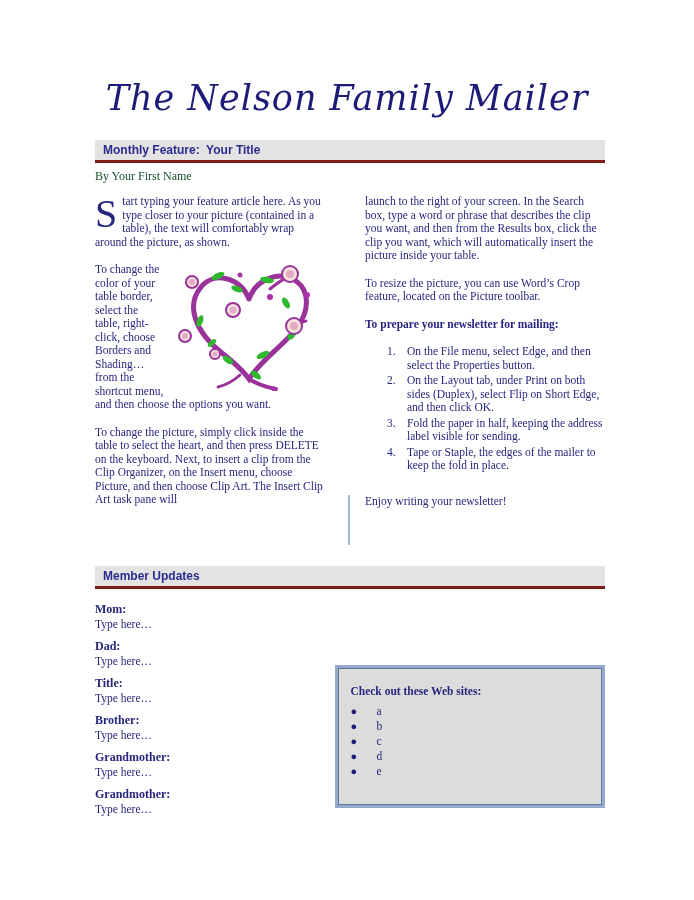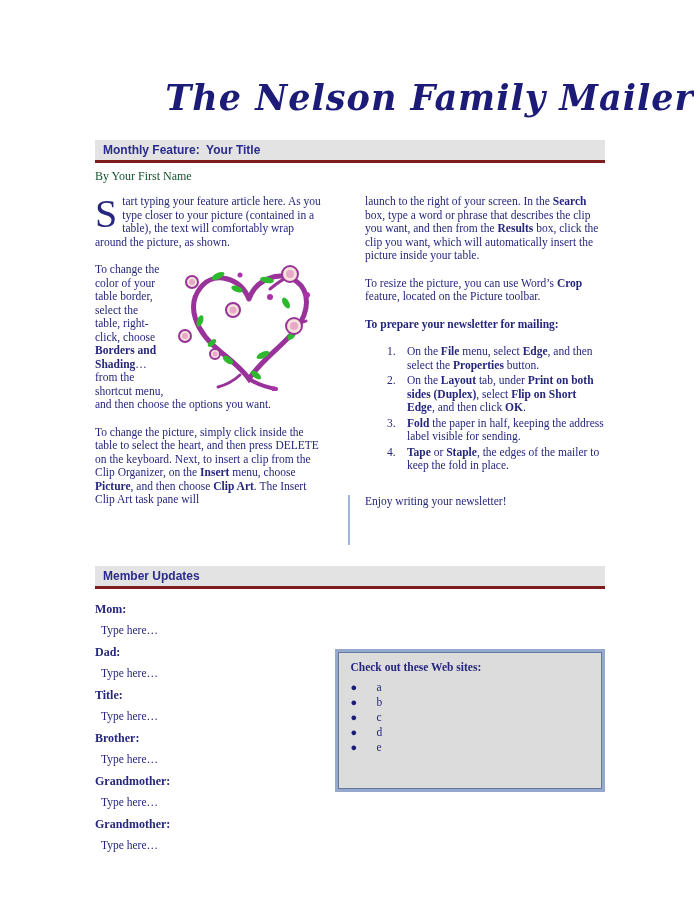--- a/index.html
+++ b/index.html
@@ -7,23 +7,23 @@
     position:relative;
     width:694px;height:900px;
     background:#ffffff;
     font-family:"Liberation Serif", serif;
     color:#26267E;
     overflow:hidden;
   }
   .content{width:510px;margin-left:95px;}
   .newsletter-title{
     margin:0;padding-top:74px;
-    text-align:right;
+    text-align:center;
     font-family:"DejaVu Serif", serif;
-    font-style:italic;font-weight:bold;
+    font-style:italic;font-weight:normal;
     font-size:35px;line-height:48px;
     color:#1C1C78;
     letter-spacing:1px;
   }
   .section-bar{
     margin-top:18px;
     height:20px;line-height:20px;
     background:#E3E3E3;
     border-bottom:3px solid #7f1d1d;
     font-family:"Liberation Sans", sans-serif;
@@ -35,21 +35,21 @@
   .byline{
     margin-top:6px;
     font-size:12px;color:#14532d;
     height:14px;line-height:14px;
   }
   .columns{display:flex;margin-top:12px;height:371px;}
   .col-left{width:233px;}
   .col-gap{width:37px;}
   .col-right{width:240px;}
   .col-left p,.col-right p{margin:0 0 14px 0;font-size:11.5px;line-height:13.5px;}
-  .b{font-weight:bold;}
+  .b{font-weight:normal;}
   .dropcap{
     float:left;
     font-size:40px;line-height:33px;
     padding:2px 5px 0 0;
     color:#26267E;
   }
   .heart-float{
     float:right;
     width:158px;height:128px;
     margin:0 0 2px 4px;
@@ -58,33 +58,33 @@
   .num-list{margin:0 0 14px 0;}
   .num-item{display:flex;font-size:11.5px;line-height:13.5px;margin-bottom:2px;}
   .num{flex:none;margin-left:22px;width:20px;}
   .num-text{flex:1;}
   .divider{
     position:absolute;
     left:348px;top:495px;
     width:2px;height:50px;
     background:#9FB6D9;
   }
-  .columns2{display:flex;margin-top:13px;align-items:flex-start;}
+  .columns2{display:flex;margin-top:13px;align-items:center;}
   .members{width:263px;}
   .member-block{margin-bottom:7px;}
   .member-name{font-weight:bold;font-size:12px;line-height:15px;margin:0;}
-  .member-placeholder{font-size:11.5px;line-height:15px;margin:6px;}
+  .member-placeholder{font-size:11.5px;line-height:15px;margin:0;}
   .websites-box{
     box-sizing:border-box;
     width:292px;height:143px;
     margin-top:47px;
     background:#DCDCDC;
     border:3px solid #94A9CB;
     box-shadow:inset 0 0 0 1px #64779E;
-    padding:8px 12px;
+    padding:16px 12px;
   }
   .websites-heading{font-weight:bold;font-size:11.5px;line-height:14px;margin:0 0 6px 0;}
   .websites-list{margin:0;padding:0;list-style:none;}
   .websites-list li{display:flex;font-size:11.5px;line-height:15px;}
   .blt{flex:none;width:10px;margin-right:16px;font-size:11px;color:#1C1C78;}
 </style>
 </head>
 <body>
 
 <div class="page">

